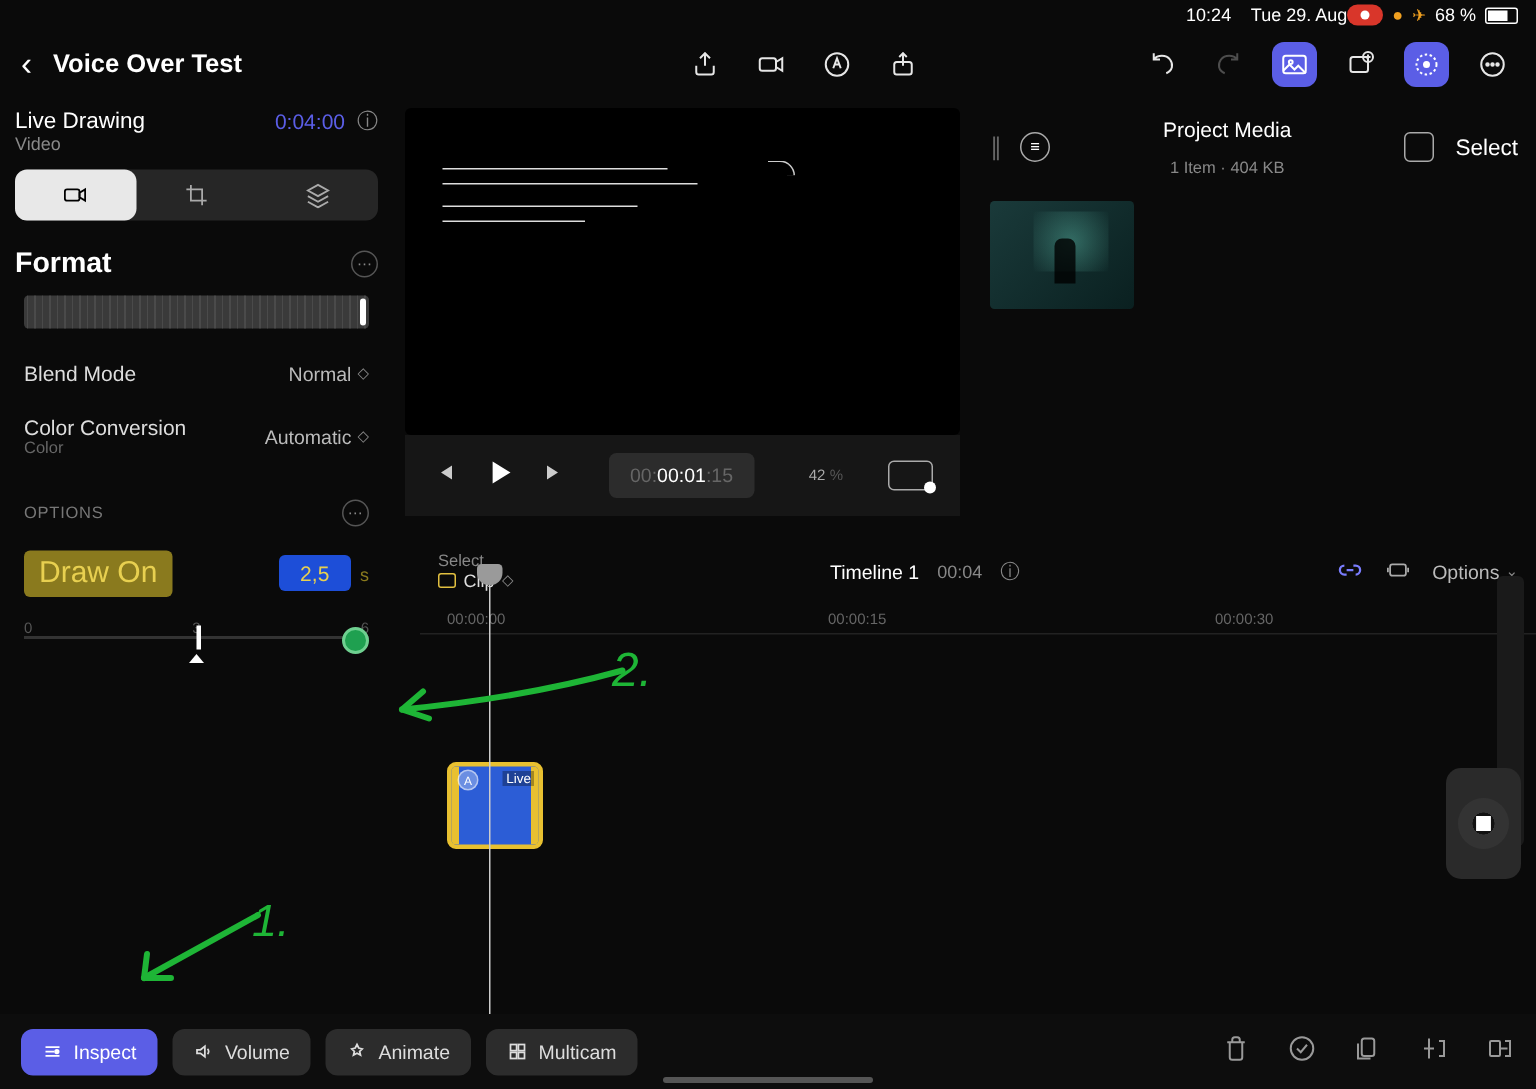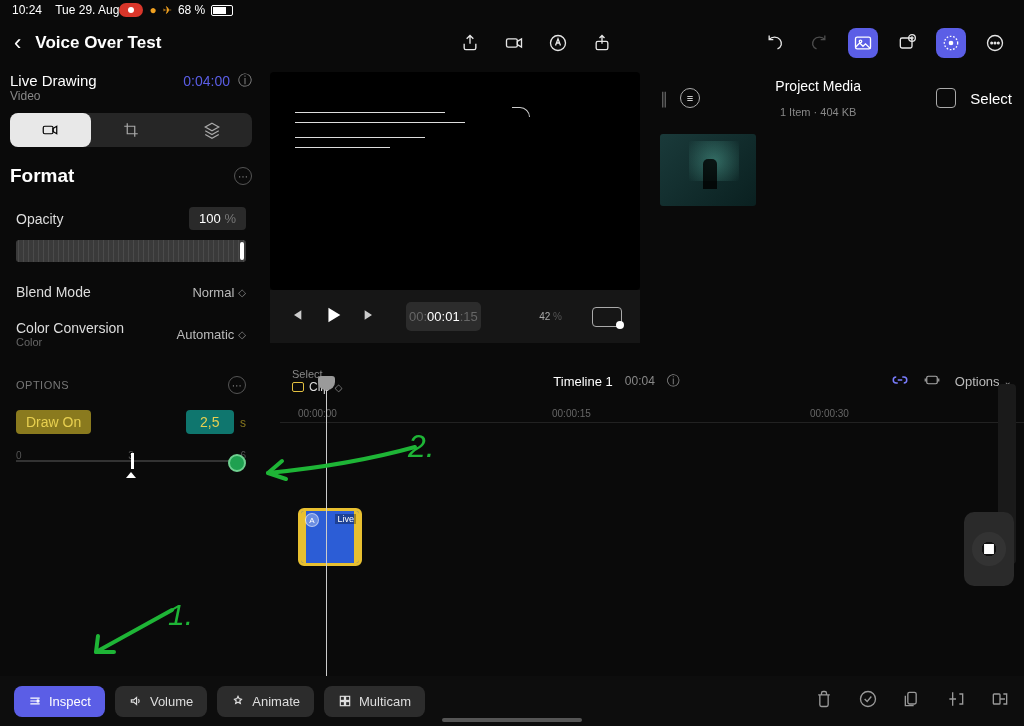--- a/index.html
+++ b/index.html
@@ -1,19 +1,19 @@
 <!DOCTYPE html>
 <html><head>
 <meta charset="utf-8">
 <style>
 * { margin: 0; padding: 0; box-sizing: border-box; font-family: -apple-system, BlinkMacSystemFont, "Segoe UI", sans-serif; }
 body { width: 1024px; height: 726px; background: #0a0a0a; color: #fff; overflow: hidden; position: relative; }
 
 
-.status-bar { display: flex; justify-content: flex-start; align-items: center; padding: 2px 12px; font-size: 12px; height: 20px; }
+.status-bar { display: flex; justify-content: flex-end; align-items: center; padding: 2px 12px; font-size: 12px; height: 20px; }
 .status-right { display: flex; align-items: center; gap: 6px; }
 .rec-pill { background: #d9362a; width: 24px; height: 14px; border-radius: 7px; display: flex; align-items: center; justify-content: center; }
 .rec-dot { width: 6px; height: 6px; background: #fff; border-radius: 50%; }
 
 
 .top-toolbar { display: flex; align-items: center; padding: 8px 14px 14px; gap: 14px; }
 .back-chevron { font-size: 22px; color: #fff; }
 .title { font-size: 17px; font-weight: 600; flex: 0 0 auto; margin-right: auto; }
 .tool-group { display: flex; gap: 14px; align-items: center; }
 .tool-icon { width: 30px; height: 30px; display: flex; align-items: center; justify-content: center; color: #e6e6e6; }
@@ -48,41 +48,41 @@
 .prop-value { background: #2a2a2a; padding: 4px 10px; border-radius: 4px; font-size: 13px; }
 .prop-value-plain { color: #bbb; font-size: 13px; display: flex; align-items: center; gap: 4px; }
 
 .slider-bar { background: #3a3a3a; height: 22px; border-radius: 3px; position: relative; margin: 0 6px 12px; }
 .slider-handle { position: absolute; right: 2px; top: 2px; bottom: 2px; width: 4px; background: #fff; border-radius: 2px; }
 .slider-ticks { position: absolute; inset: 0; background: repeating-linear-gradient(90deg, transparent 0 2px, #555 2px 3px, transparent 3px 5px); opacity: 0.6; }
 
 .options-sub { color: #777; font-size: 11px; letter-spacing: 0.5px; display: flex; justify-content: space-between; align-items: center; margin: 18px 6px 10px; }
 
 .draw-on-row { display: flex; justify-content: space-between; align-items: center; padding: 6px; }
-.draw-on-label { background: #8a7a1e; color: #e8d050; padding: 4px 10px; border-radius: 4px; font-size: 14px; }
-.draw-on-value { background: #0f766e; color: #e8d050; padding: 4px 14px; border-radius: 4px; font-size: 14px; }
+.draw-on-label { background: #8a7a1e; color: #e8d050; padding: 4px 10px; border-radius: 4px; font-size: 20px; }
+.draw-on-value { background: #1d4ed8; color: #e8d050; padding: 4px 14px; border-radius: 4px; font-size: 14px; }
 .draw-on-unit { color: #8a7a1e; font-size: 12px; margin-left: 2px; }
 
 .draw-slider { position: relative; margin: 10px 6px; height: 30px; }
 .draw-slider-track { position: absolute; left: 0; right: 0; top: 10px; height: 2px; background: #333; }
 .draw-slider-ticks { display: flex; justify-content: space-between; font-size: 10px; color: #555; }
 .draw-slider-handle { position: absolute; left: 50%; top: 3px; width: 3px; height: 16px; background: #fff; }
 .draw-slider-pointer { position: absolute; left: 50%; top: 22px; transform: translateX(-50%); width: 0; height: 0; border-left: 5px solid transparent; border-right: 5px solid transparent; border-bottom: 6px solid #fff; }
 .draw-slider-dot { position: absolute; right: 0; top: 4px; width: 18px; height: 18px; border-radius: 50%; background: #1fa050; border: 2px solid #6fd090; }
 
 
 .center { flex: 1; display: flex; flex-direction: column; position: relative; }
 .viewer { background: #000; height: 218px; margin: 0 8px; border-radius: 4px; position: relative; overflow: hidden; }
 .viewer-lines { position: absolute; left: 25px; top: 40px; }
 .viewer-lines .vl { height: 1px; background: #ddd; margin-bottom: 9px; }
 
 .transport { display: flex; align-items: center; gap: 18px; padding: 12px 18px; margin: 0 8px; background: #161616; }
 .transport .tbtn { color: #ccc; }
 .play-btn { color: #fff; }
-.timecode { background: #2c2c2c; padding: 7px 3px; border-radius: 5px; font-family: monospace; font-size: 13px; margin-left: 10px; }
+.timecode { background: #2c2c2c; padding: 7px 14px; border-radius: 5px; font-family: monospace; font-size: 13px; margin-left: 10px; }
 .tc-dim { color: #666; }
 .zoom-pct { color: #aaa; font-size: 10px; margin-left: auto; }
 .fit-toggle { width: 30px; height: 20px; border: 1.5px solid #aaa; border-radius: 4px; position: relative; margin-left: 12px; }
 .fit-dot { position: absolute; right: -3px; bottom: -3px; width: 8px; height: 8px; background: #fff; border-radius: 50%; }
 
 
 .media-panel { width: 376px; padding: 0 12px; }
 .media-head { display: flex; align-items: center; gap: 14px; padding: 6px 0 12px; }
 .media-head-icons { display: flex; gap: 12px; align-items: center; }
 .media-title-block { flex: 1; text-align: center; }
@@ -272,24 +272,20 @@
             <path d="M12 3l9 5-9 5-9-5zM3 13l9 5 9-5M3 18l9 5 9-5"></path>
           </svg>
         </div>
     </div>
 
     <div class="section-head">
       <h2>Format</h2>
       <span class="more-dots">⋯</span>
     </div>
 
-    <div class="prop-row">
-      <span class="prop-label">Opacity</span>
-      <span class="prop-value"><span>100</span> <span style="color:#777">%</span></span>
-    </div>
     <div class="slider-bar">
       <div class="slider-ticks"></div>
       <div class="slider-handle"></div>
     </div>
 
     <div class="prop-row">
       <span class="prop-label">Blend Mode</span>
       <span class="prop-value-plain">
           <span>Normal</span> 
           <span class="chev">◇</span>

